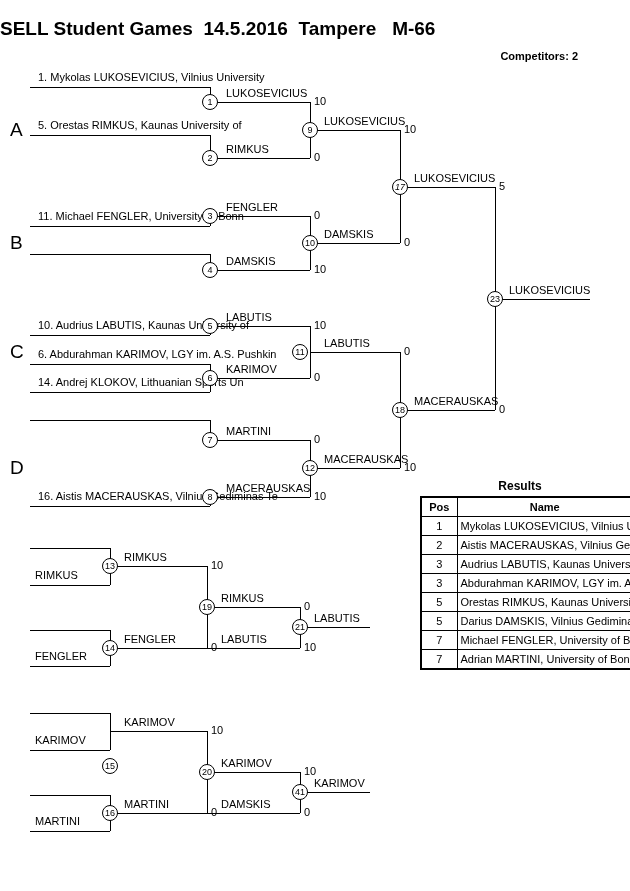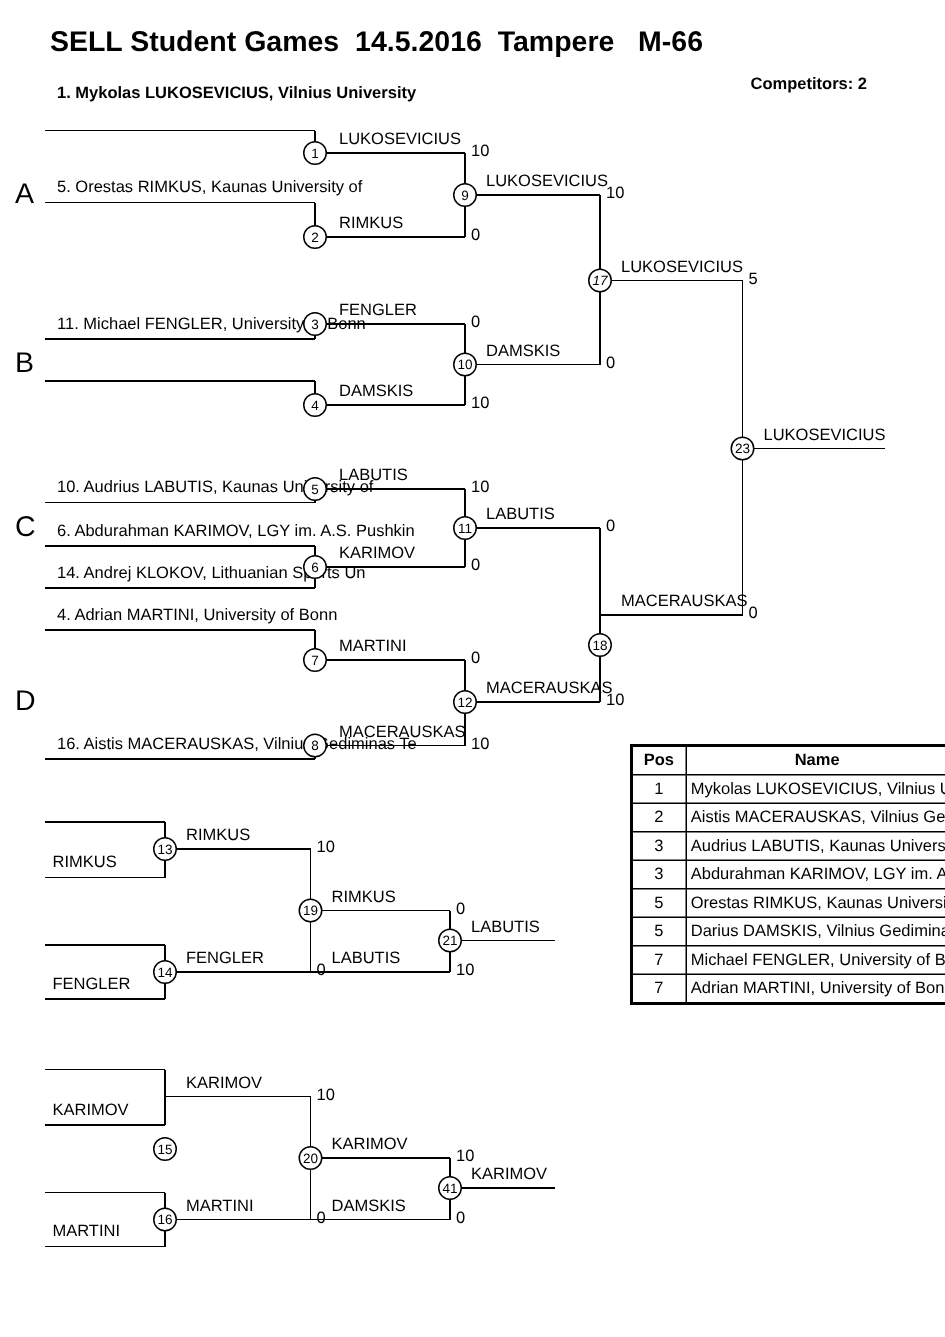--- a/index.html
+++ b/index.html
@@ -1,20 +1,20 @@
 <!DOCTYPE html>
 <html><head>
 <meta charset="utf-8">
 <style>
   html,body{margin:0;padding:0;background:#fff;}
   #page{position:relative;width:630px;height:891px;background:#ffffff;overflow:hidden;
         font-family:"Liberation Sans",sans-serif;color:#000;}
   svg.lines{position:absolute;left:0;top:0;}
   .t11{position:absolute;font-size:11px;line-height:13px;white-space:nowrap;}
-  .title{position:absolute;top:18px;left:0;width:502px;text-align:center;
+  .title{position:absolute;top:18px;left:0;width:502px;
          font-size:19px;font-weight:bold;white-space:pre;}
   .comp{position:absolute;top:50px;left:388px;width:190px;text-align:right;
         font-size:11px;font-weight:bold;}
   .group{position:absolute;font-size:19px;}
   .circle{position:absolute;width:16px;height:16px;box-sizing:border-box;
           border:1px solid #000;border-radius:50%;background:#fff;
           font-size:9px;line-height:14px;text-align:center;}
   .res-title{position:absolute;left:420px;top:479px;width:200px;text-align:center;
              font-size:12px;font-weight:bold;}
   table.results{position:absolute;left:420px;top:496px;width:212px;
@@ -108,27 +108,26 @@
   </svg>
 
   <div class="title">SELL Student Games  14.5.2016  Tampere   M-66</div>
   <div class="comp">Competitors: 2</div>
 
   <div class="group" style="left:10px;top:119px;">A</div>
   <div class="group" style="left:10px;top:232px;">B</div>
   <div class="group" style="left:10px;top:341px;">C</div>
   <div class="group" style="left:10px;top:457px;">D</div>
 
-  <div class="t11" style="left:38px;top:56px;font-weight:bold;">1. Mykolas LUKOSEVICIUS, Vilnius University</div>
+  <div class="t11" style="left:38px;top:71px;">1. Mykolas LUKOSEVICIUS, Vilnius University</div>
   <div class="t11" style="left:38px;top:119px;">5. Orestas RIMKUS, Kaunas University of</div>
   <div class="t11" style="left:38px;top:210px;">11. Michael FENGLER, University of Bonn</div>
   <div class="t11" style="left:38px;top:319px;">10. Audrius LABUTIS, Kaunas University of</div>
   <div class="t11" style="left:38px;top:348px;">6. Abdurahman KARIMOV, LGY im. A.S. Pushkin</div>
   <div class="t11" style="left:38px;top:376px;">14. Andrej KLOKOV, Lithuanian Sports Un</div>
-  <div class="t11" style="left:38px;top:404px;">4. Adrian MARTINI, University of Bonn</div>
   <div class="t11" style="left:38px;top:490px;">16. Aistis MACERAUSKAS, Vilnius Gediminas Te</div>
 
   <div class="t11" style="left:226px;top:87px;">LUKOSEVICIUS</div>
   <div class="t11" style="left:226px;top:143px;">RIMKUS</div>
   <div class="t11" style="left:226px;top:201px;">FENGLER</div>
   <div class="t11" style="left:226px;top:255px;">DAMSKIS</div>
   <div class="t11" style="left:226px;top:311px;">LABUTIS</div>
   <div class="t11" style="left:226px;top:363px;">KARIMOV</div>
   <div class="t11" style="left:226px;top:425px;">MARTINI</div>
   <div class="t11" style="left:226px;top:482px;">MACERAUSKAS</div>
@@ -158,24 +157,24 @@
   <div class="circle" style="left:202px;top:94px;">1</div>
   <div class="circle" style="left:202px;top:150px;">2</div>
   <div class="circle" style="left:202px;top:208px;">3</div>
   <div class="circle" style="left:202px;top:262px;">4</div>
   <div class="circle" style="left:202px;top:318px;">5</div>
   <div class="circle" style="left:202px;top:370px;">6</div>
   <div class="circle" style="left:202px;top:432px;">7</div>
   <div class="circle" style="left:202px;top:489px;">8</div>
   <div class="circle" style="left:302px;top:122px;">9</div>
   <div class="circle" style="left:302px;top:235px;">10</div>
-  <div class="circle" style="left:302px;top:344px;">11</div>
+  <div class="circle" style="left:292px;top:344px;">11</div>
   <div class="circle" style="left:302px;top:460px;">12</div>
   <div class="circle" style="left:392px;top:179px;font-style:italic;">17</div>
-  <div class="circle" style="left:392px;top:422px;">18</div>
+  <div class="circle" style="left:392px;top:402px;">18</div>
   <div class="circle" style="left:487px;top:291px;">23</div>
 
   <div class="t11" style="left:35px;top:569px;">RIMKUS</div>
   <div class="t11" style="left:35px;top:650px;">FENGLER</div>
   <div class="t11" style="left:124px;top:551px;">RIMKUS</div>
   <div class="t11" style="left:211px;top:559px;">10</div>
   <div class="t11" style="left:124px;top:633px;">FENGLER</div>
   <div class="t11" style="left:211px;top:641px;">0</div>
   <div class="t11" style="left:221px;top:592px;">RIMKUS</div>
   <div class="t11" style="left:304px;top:600px;">0</div>
@@ -196,20 +195,21 @@
   <div class="t11" style="left:221px;top:757px;">KARIMOV</div>
   <div class="t11" style="left:304px;top:765px;">10</div>
   <div class="t11" style="left:221px;top:798px;">DAMSKIS</div>
   <div class="t11" style="left:304px;top:806px;">0</div>
   <div class="t11" style="left:314px;top:777px;">KARIMOV</div>
   <div class="circle" style="left:102px;top:758px;">15</div>
   <div class="circle" style="left:102px;top:805px;">16</div>
   <div class="circle" style="left:199px;top:764px;">20</div>
   <div class="circle" style="left:292px;top:784px;">41</div>
 
+  <div class="res-title">Results</div>
   <table class="results">
     <colgroup>
         <col style="width:36px">
         <col style="width:176px">
       </colgroup>
     <tbody>
         <tr>
       <th>Pos</th>
       <th>Name</th>
     </tr>

